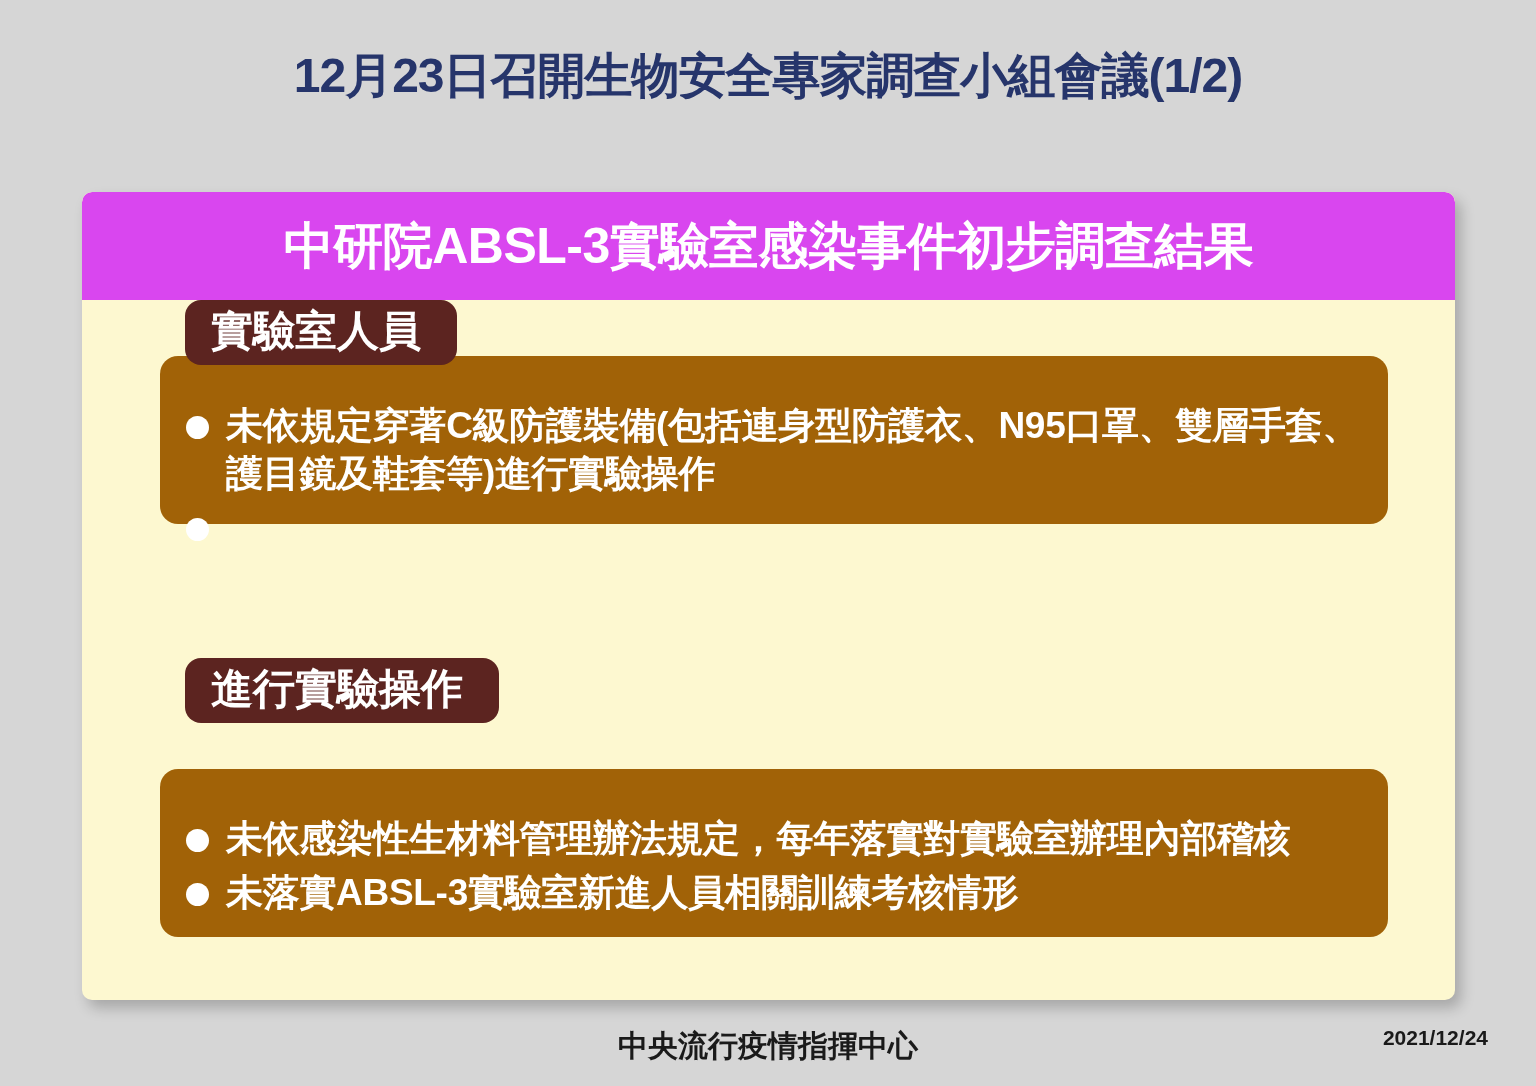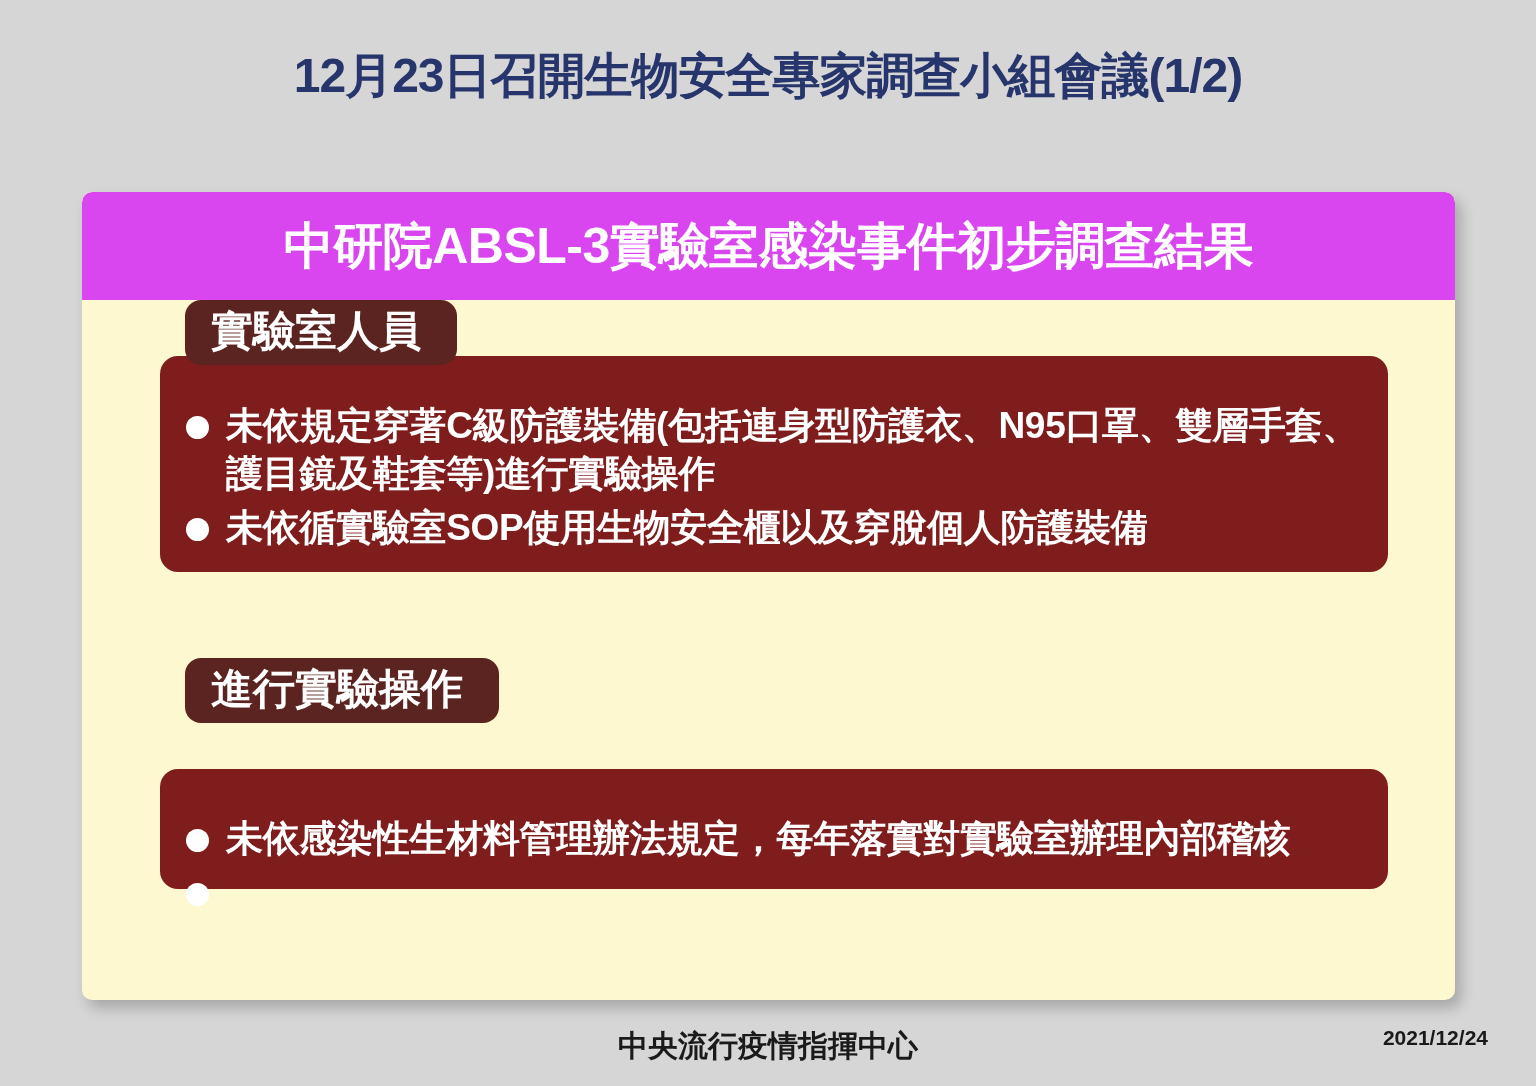--- a/index.html
+++ b/index.html
@@ -86,21 +86,21 @@
     font-weight: bold;
     line-height: 1.12;
     white-space: nowrap;
     display: block;
   }
 
   .section-panel {
     position: absolute;
     left: 78px;
     width: 1228px;
-    background: #7f1d1d;
+    background: #a16207;
     border-radius: 18px;
     padding: 46px 22px 20px 22px;
     box-sizing: border-box;
     z-index: 1;
   }
   #panel-personnel { top: 56px; }
   #panel-biosafety { top: 66px; margin-top: 45px; }
 
   .bullet-list {
     margin: 0;
@@ -169,38 +169,38 @@
 
   <div class="section" id="section-personnel">
     <div class="section-panel" id="panel-personnel">
       <ul class="bullet-list">
         <li class="bullet-item">
           <span class="bullet-dot"></span>
           <span>未依規定穿著C級防護裝備(包括連身型防護衣、N95口罩、雙層手套、護目鏡及鞋套等)進行實驗操作</span>
         </li>
         <li class="bullet-item">
           <span class="bullet-dot"></span>
-          <span>未依循實驗室SOP使用生物安全櫃以及穿脫個人防護裝備</span>
         </li>
       </ul>
     </div>
     <div class="section-pill">
       <span class="section-pill-label">實驗室人員</span>
     </div>
   </div>
 
   <div class="section" id="section-biosafety">
     <div class="section-panel" id="panel-biosafety">
       <ul class="bullet-list">
         <li class="bullet-item">
           <span class="bullet-dot"></span>
           <span>未依感染性生材料管理辦法規定，每年落實對實驗室辦理內部稽核</span>
         </li>
         <li class="bullet-item">
           <span class="bullet-dot"></span>
+          <span>未落實ABSL-3實驗室新進人員相關訓練考核情形</span>
         </li>
       </ul>
     </div>
     <div class="section-pill">
       <span class="section-pill-label">進行實驗操作</span>
     </div>
   </div>
 
 </div>
 

